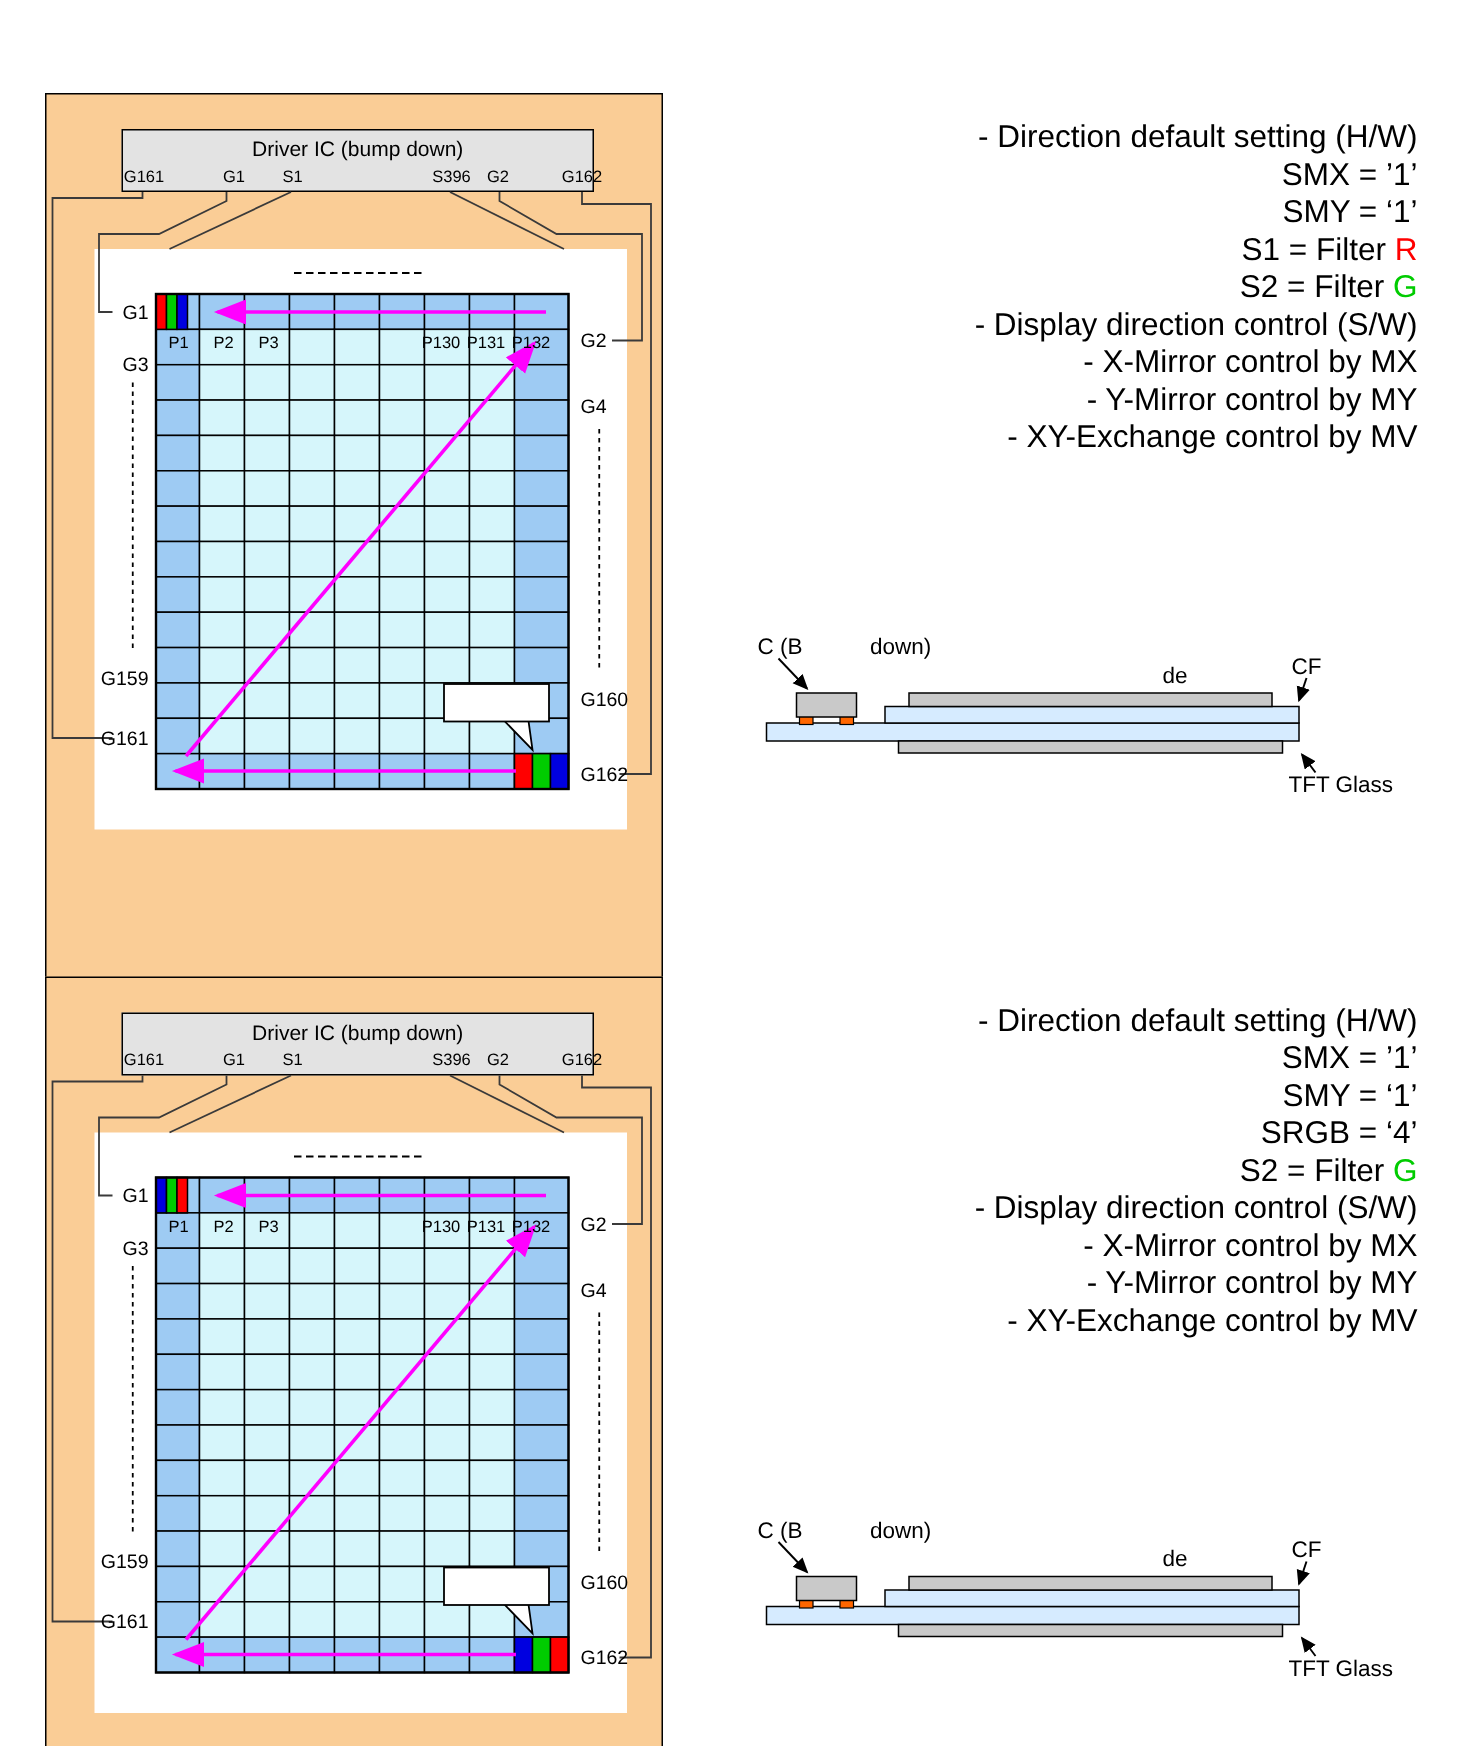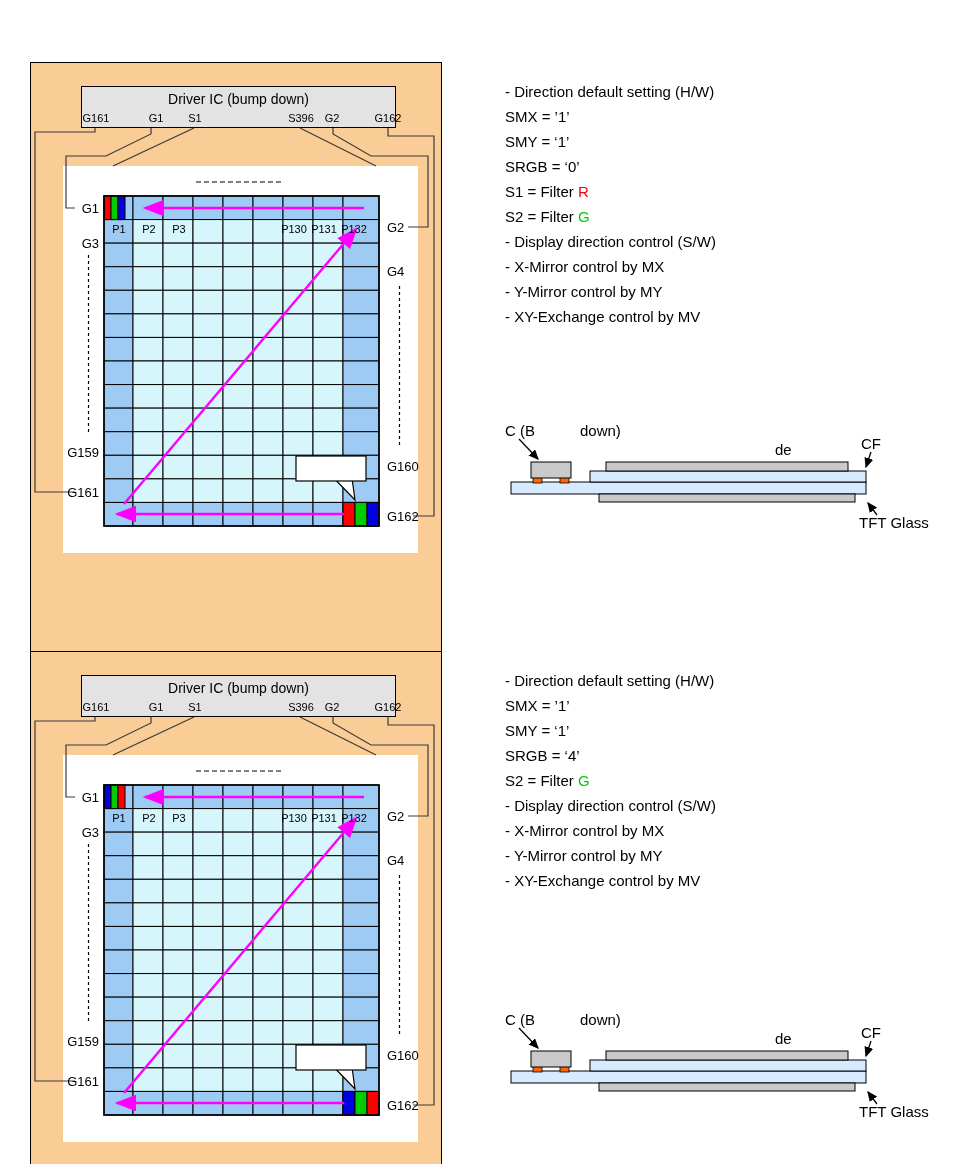--- a/index.html
+++ b/index.html
@@ -21,21 +21,21 @@
   .col-label{position:absolute;top:112px;transform:translateX(-50%);font-size:11px;z-index:3;margin-top:48px;}
   .row-label{position:absolute;font-size:13px;z-index:3;white-space:nowrap;}
   .row-label.left{left:26px;width:42px;text-align:right;transform:translateY(-50%);}
   .row-label.right{left:356px;transform:translateY(-50%);}
   .wire{fill:none;stroke:var(--wire);stroke-width:1.2;}
   .marrow{stroke:var(--arrow);stroke-width:2.4;fill:none;}
   .mhead{fill:var(--arrow);}
   .khead{fill:#000;}
   .karrow{stroke:#000;stroke-width:1.3;fill:none;}
   .dash{stroke:#000;stroke-width:1.2;fill:none;}
-  .settings{position:absolute;left:505px;top:17px;width:440px;font-size:15px;line-height:25px;}
+  .settings{position:absolute;left:505px;top:17px;width:440px;font-size:21px;line-height:25px;text-align:right;}
   .settings div{white-space:pre;}
   .xsect{position:absolute;left:503px;top:346px;width:465px;height:135px;}
   .xsect text{font-size:15px;fill:#000;}
   svg{display:block;}
 </style>
 </head>
 <body>
 
 <div class="section" style="top:62px">
 
@@ -226,21 +226,20 @@
         <polygon points="296,408 320,408 324,437" fill="#fff" stroke="#000" stroke-width="1.2"></polygon>
         <rect x="265" y="393" width="70" height="25" fill="#fff" stroke="#000" stroke-width="1.2"></rect>
       </g>
     </svg>
   </div>
 
   <div class="settings">
     <div>- Direction default setting (H/W)</div>
     <div>SMX = ’1’</div>
     <div>SMY = ‘1’</div>
-    <div>SRGB = ‘0’</div>
     <div><span>S1 = Filter </span><span style="color: rgb(255, 0, 0);">R</span></div>
     <div><span>S2 = Filter </span><span style="color: rgb(0, 204, 0);">G</span></div>
     <div>- Display direction control (S/W)</div>
     <div>- X-Mirror control by MX</div>
     <div>- Y-Mirror control by MY</div>
     <div>- XY-Exchange control by MV</div>
   </div>
 
   <div class="xsect">
     <svg width="465" height="135" viewBox="0 0 465 135">

